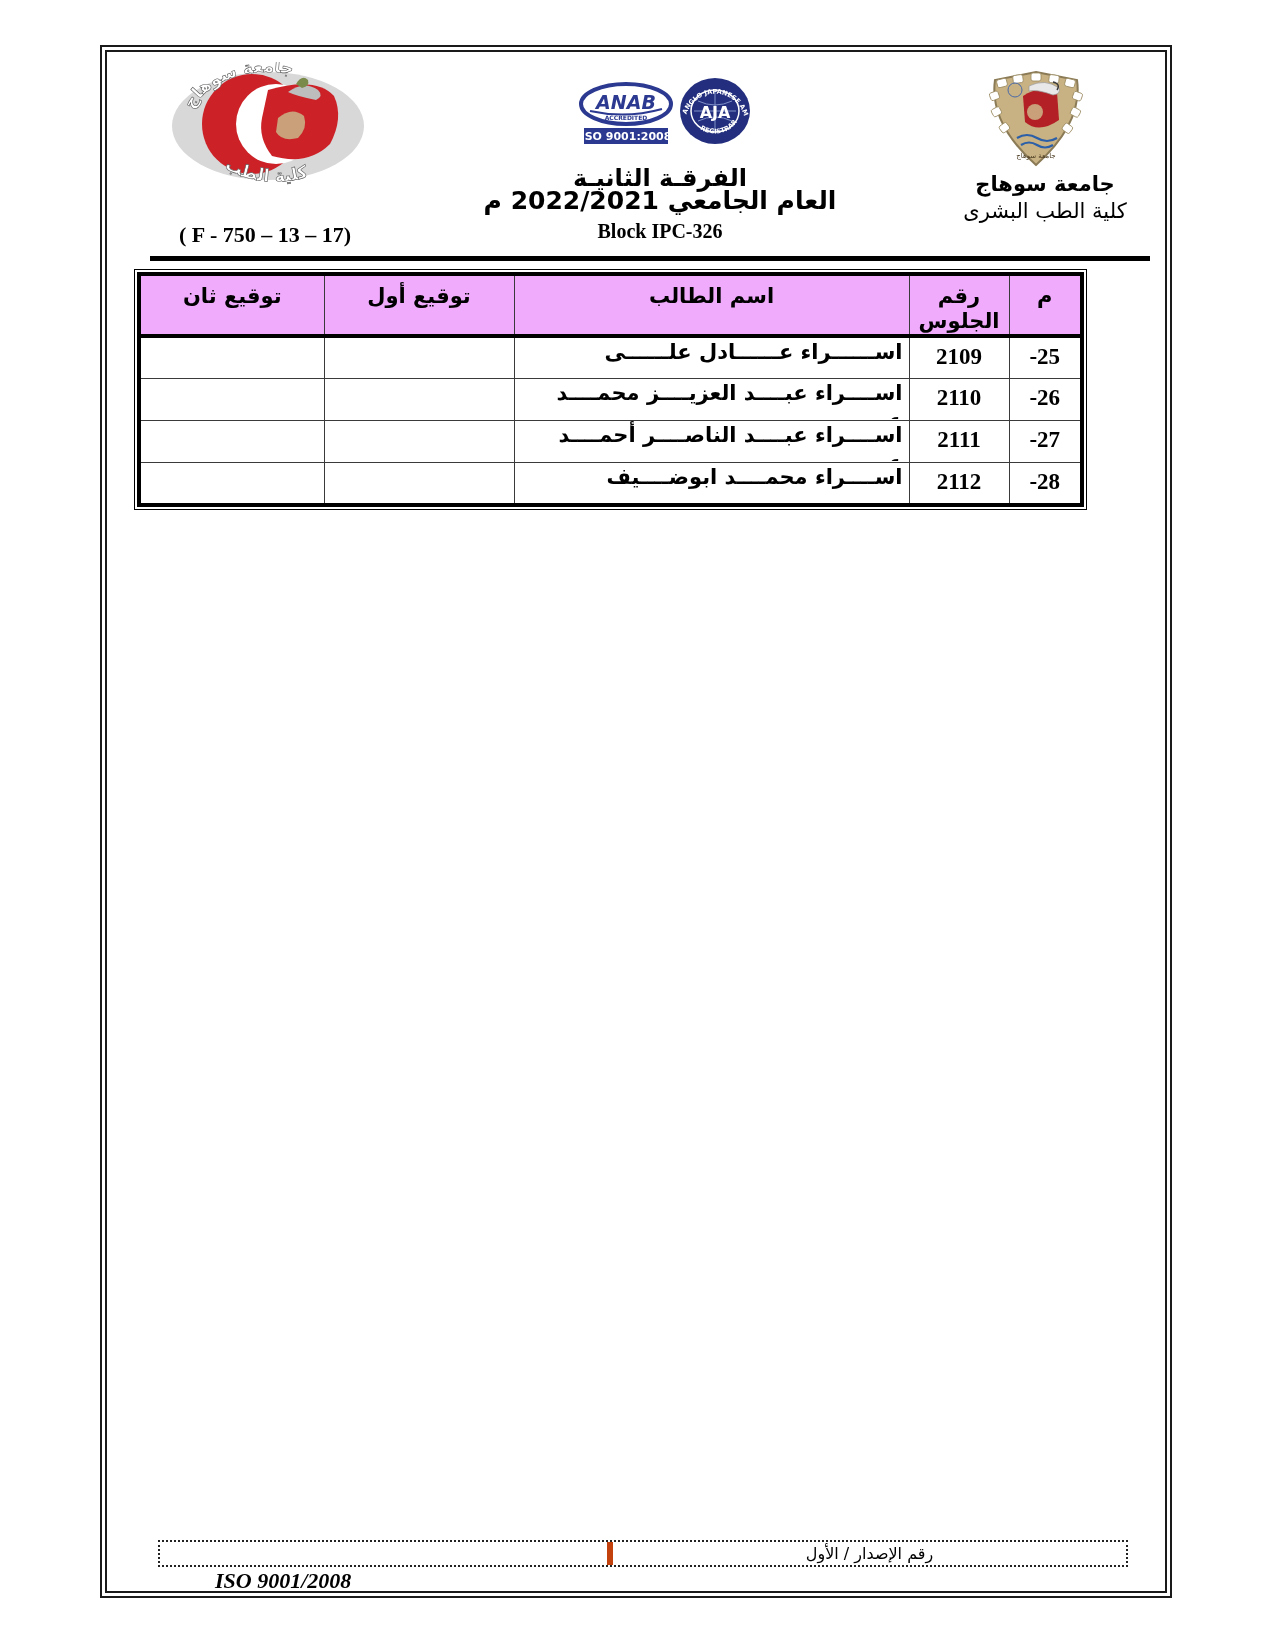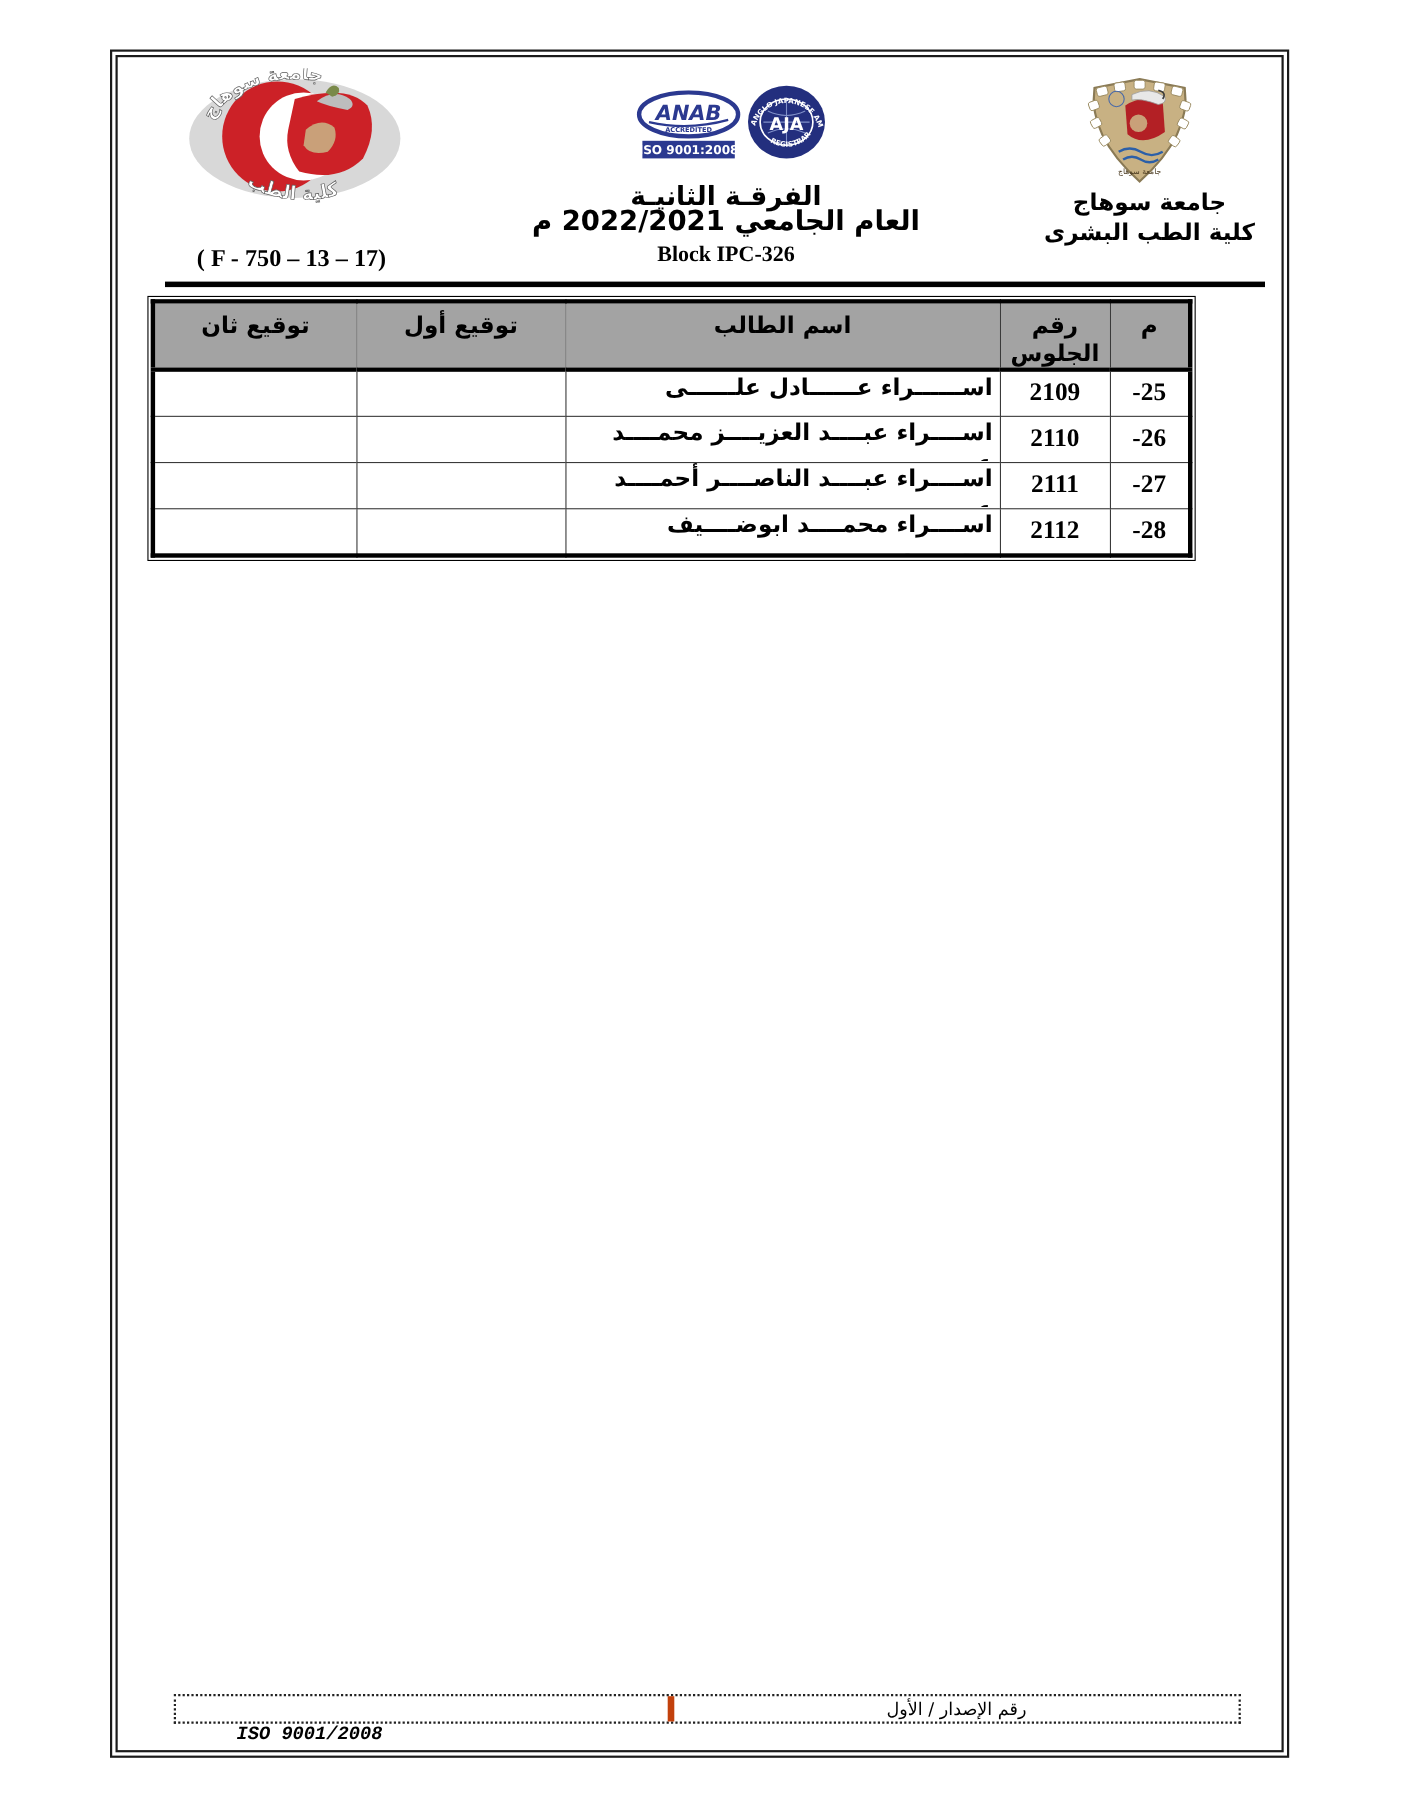--- a/index.html
+++ b/index.html
@@ -12,53 +12,53 @@
   
   .frame { left:100px; top:45px; width:1072px; height:1553px; border:7px double #1a1a1a; }
 
   
   .dept-line   { left:150px; top:190px; width:230px; text-align:center; font-size:19px; font-weight:bold; direction:rtl; }
   .form-code   { left:150px; top:222px; width:230px; text-align:center; font-size:22px; font-weight:bold; font-family:"Liberation Serif", serif; direction:ltr; }
   .grade       { left:520px; top:164px; width:280px; text-align:center; font-size:24px; font-weight:bold; direction:rtl; }
   .acad-year   { left:480px; top:186px; width:360px; text-align:center; font-size:25px; font-weight:bold; direction:rtl; }
   .block-code  { left:520px; top:220px; width:280px; text-align:center; font-size:20px; font-weight:bold; font-family:"Liberation Serif", serif; }
   .univ-name   { left:930px; top:172px; width:230px; text-align:center; font-size:21px; font-weight:bold; direction:rtl; }
-  .faculty-name{ left:930px; top:199px; width:230px; text-align:center; font-size:21px; font-weight:bold; direction:rtl; }
+  .faculty-name{ left:930px; top:199px; width:230px; text-align:center; font-size:21px; font-weight:normal; direction:rtl; }
 
   .crescent-logo { left:150px; top:62px; width:230px; height:125px; }
   .anab-logo     { left:578px; top:82px; width:96px;  height:64px; }
   .aja-logo      { left:678px; top:76px; width:74px;  height:70px; }
   .crest-logo    { left:973px; top:68px; width:127px; height:100px; }
 
   .head-rule { left:150px; top:256px; width:1000px; height:5px; background:#000; }
 
   
   table.roster { position:absolute; left:137px; top:272px; width:943px; direction:rtl;
                  border-collapse:collapse; table-layout:fixed;
                  border:4px solid #000; outline:1px solid #000; outline-offset:2px; }
   table.roster th, table.roster td { border:1px solid #3a3a3a; overflow:hidden; }
-  table.roster thead th { background:#a3a3a3; border-bottom:4px solid #000; height:62px;
+  table.roster thead th { background:#f0abfc; border-bottom:4px solid #000; height:62px;
                           font-size:21px; font-weight:bold; text-align:center; vertical-align:top; padding-top:8px; }
   table.roster td { height:42px; vertical-align:top; }
   .col-serial { width:73px; }  .col-seat { width:100px; } .col-name { width:395px; }
   .col-sig1 { width:190px; }   .col-sig2 { width:185px; }
   .seat-head div { line-height:25px; }
   td.serial-cell { direction:ltr; text-align:center; font-family:"Liberation Serif", serif; font-size:23px; font-weight:bold; padding-top:6px; }
   td.seat-cell   { text-align:center; font-family:"Liberation Serif", serif; font-size:23px; font-weight:bold; padding-top:6px; }
   td.name-cell .nameclip { height:40px; overflow:hidden; line-height:28px; padding:0 6px;
                            font-size:21px; font-weight:bold; text-align:right; direction:rtl; white-space:normal; }
   td.name-cell .nameclip .l2 { display:block; line-height:28px; }
 
   
   .footer-box { left:158px; top:1540px; width:970px; height:27px; border:2px dotted #222; display:flex; direction:rtl; }
   .footer-cell { height:100%; display:flex; align-items:center; justify-content:center; font-size:16px; direction:rtl; }
   .footer-cell.issue { width:519px; border-left:6px solid #c2410c; }
   .footer-cell.date  { width:449px; }
-  .iso-line { left:215px; top:1568px; width:220px; font-family:Liberation Mono, monospace;
-              font-style:italic; font-weight:bold; font-size:17px; }
+  .iso-line { left:215px; top:1568px; width:220px; font-family:Liberation Serif, serif;
+              font-style:italic; font-weight:bold; font-size:22px; }
 
   svg text { font-family:"DejaVu Sans", sans-serif; }
 </style>
 </head>
 <body>
 
 <div id="page">
 
   <div class="abs frame"></div>
 

